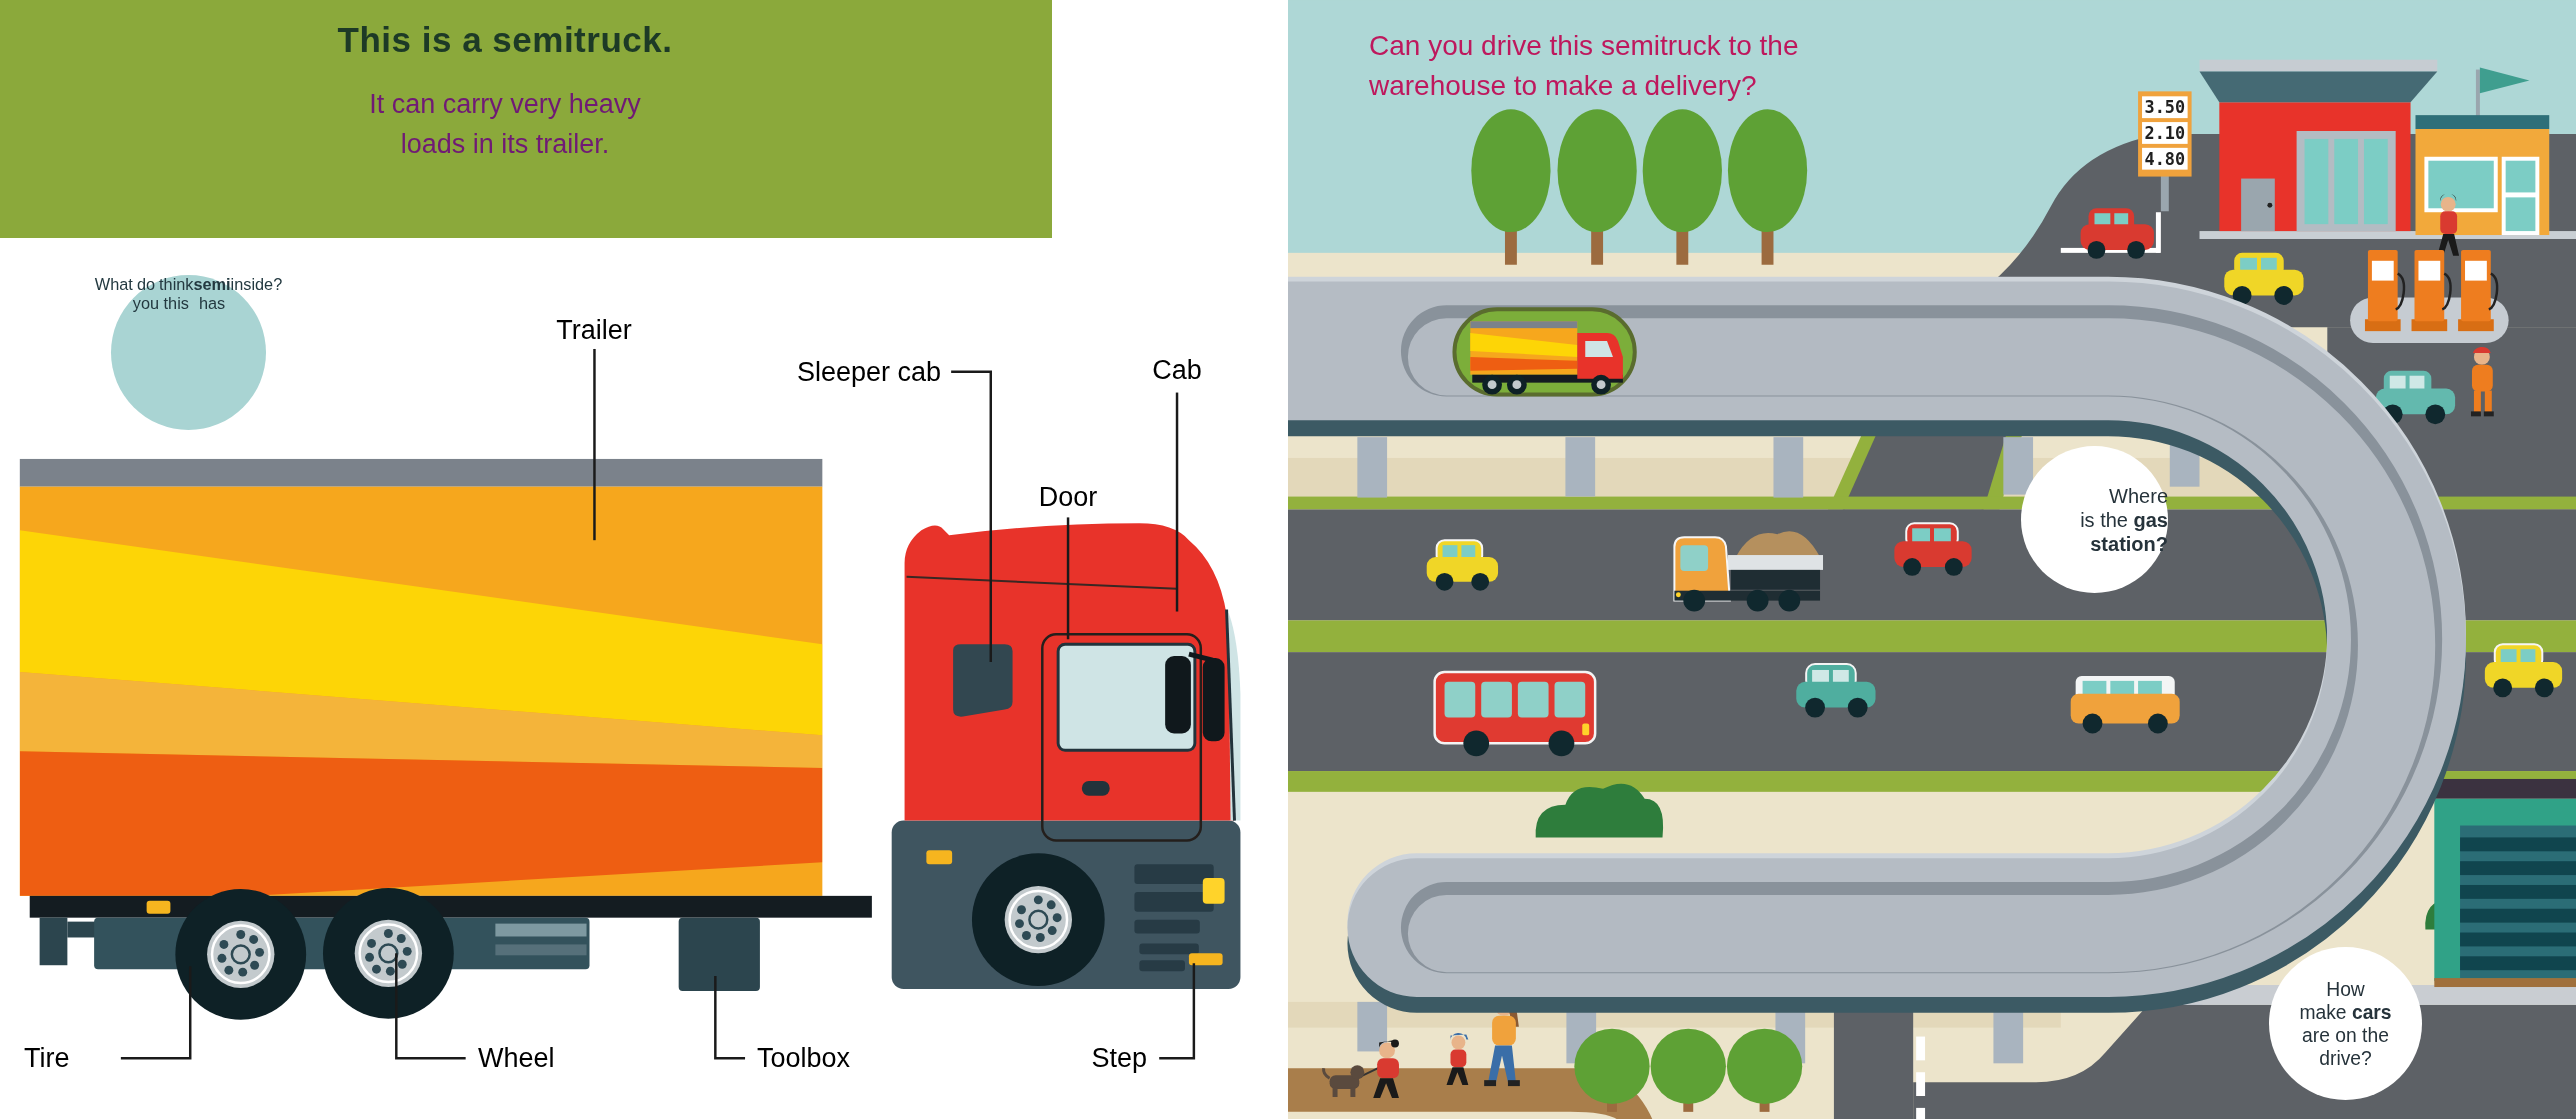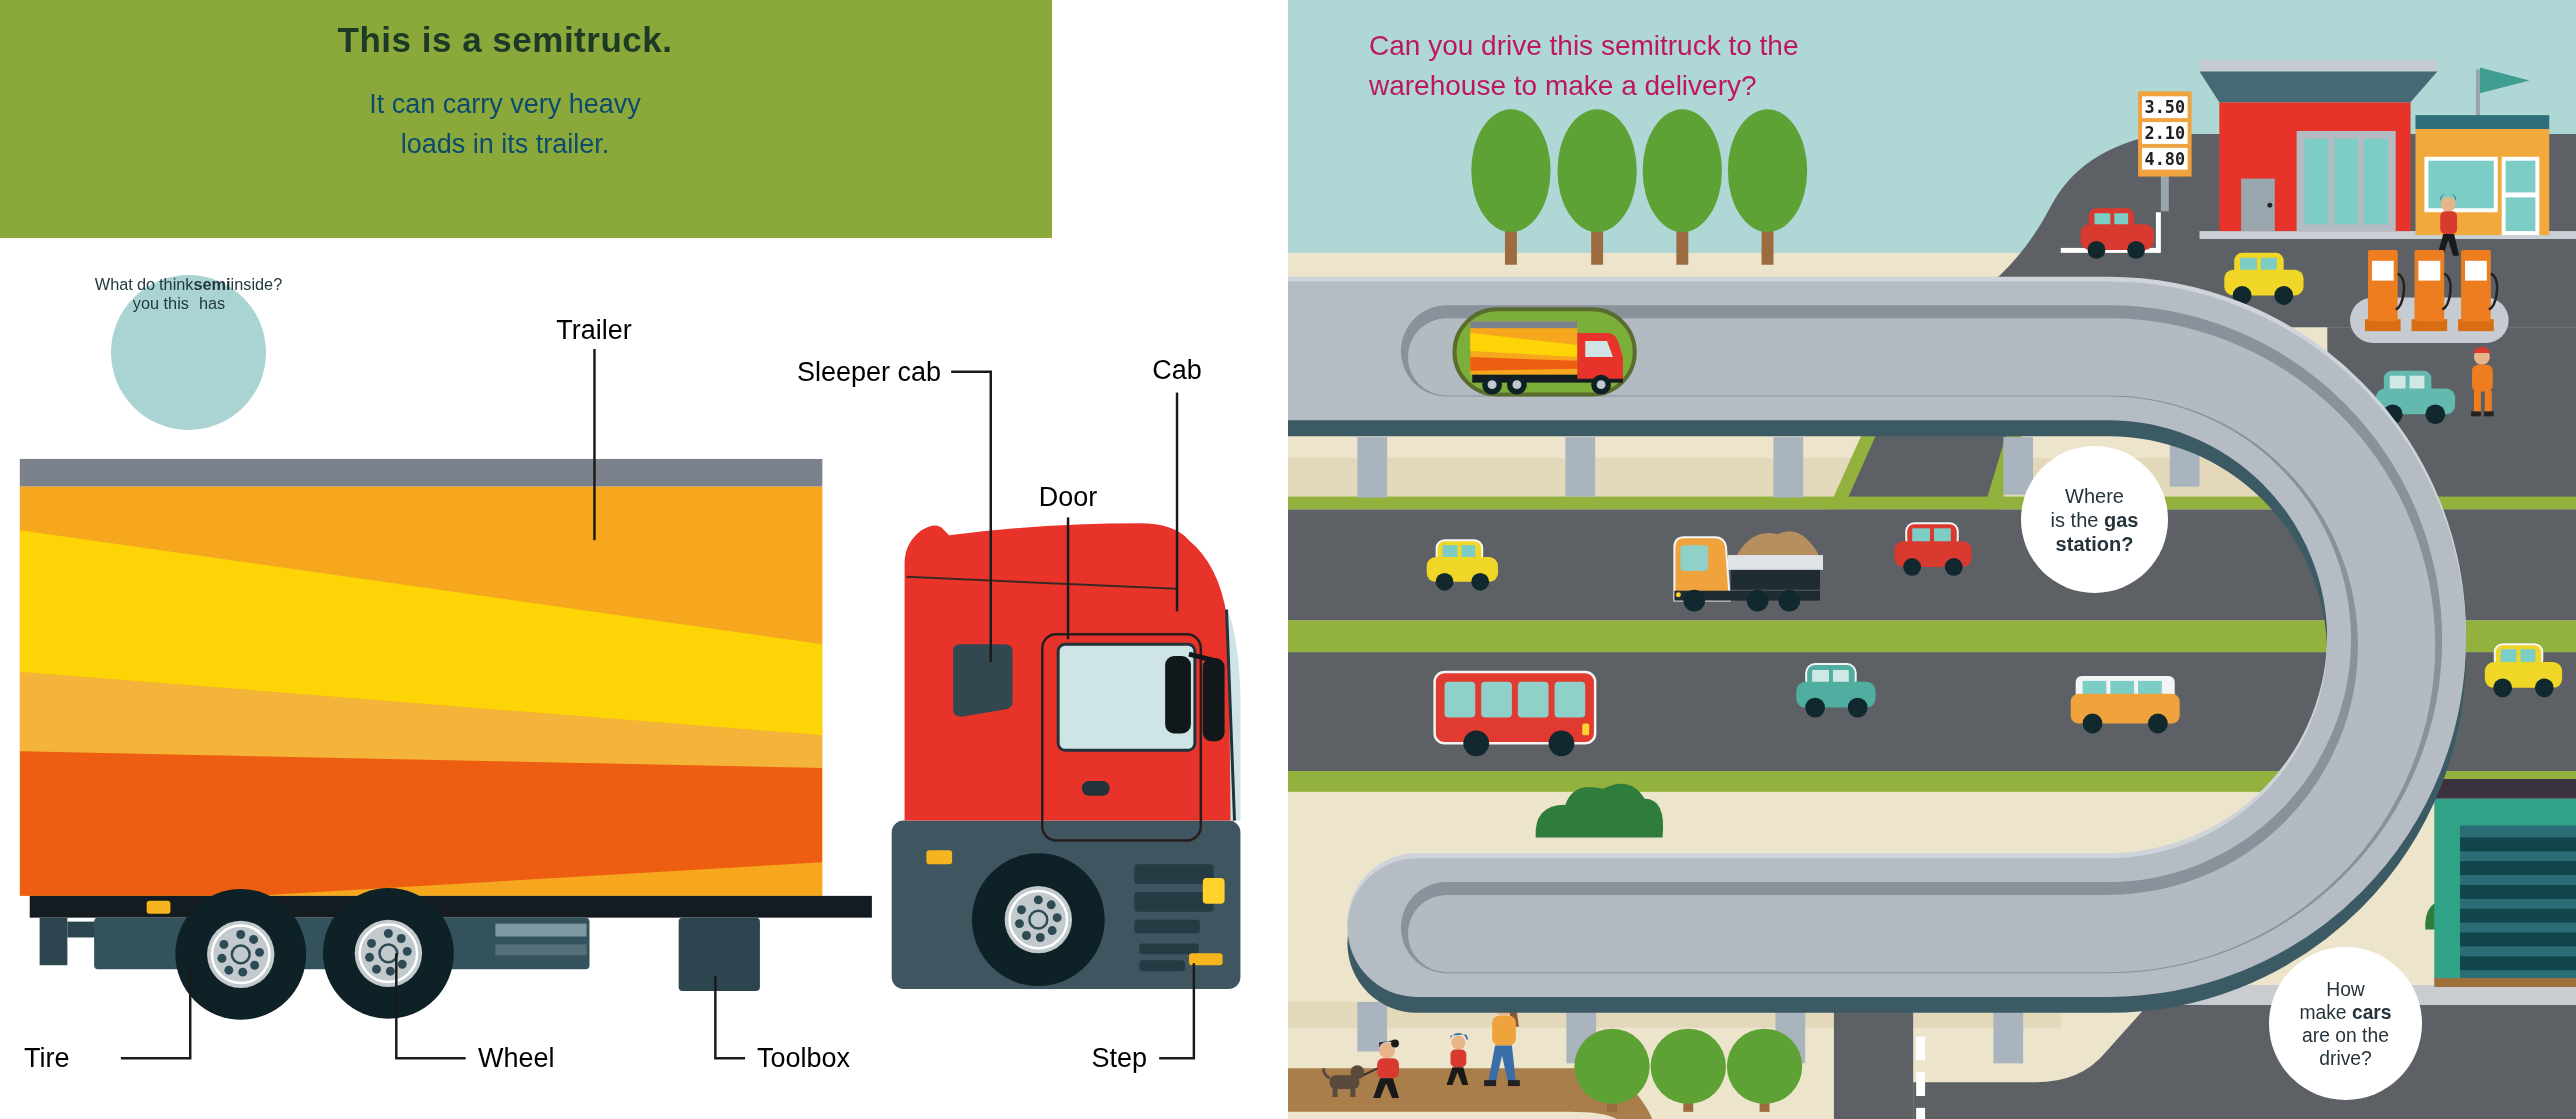--- a/index.html
+++ b/index.html
@@ -5,34 +5,34 @@
   html,body{margin:0;padding:0;background:#888;}
   .spread{position:relative;width:2576px;height:1120px;background:#fdfdfd;overflow:hidden;
           font-family:"Liberation Sans",sans-serif;}
   .page{position:absolute;top:0;height:1120px;width:1288px;overflow:hidden;}
   #page-left{left:0;background:#fff;}
   #page-right{left:1288px;background:#aed7d6;}
   
   .header{position:absolute;left:0;top:0;width:1052px;height:238px;background:#8ba93b;
           text-align:center;padding-right:42px;box-sizing:border-box;}
   .header h1{margin:20px 0 0 0;font-size:35px;font-weight:bold;color:#1d3a26;letter-spacing:0.5px;}
-  .header p{margin:24px 0 0 0;font-size:27px;line-height:40px;color:#0c4a6e;}
+  .header p{margin:24px 0 0 0;font-size:27px;line-height:40px;color:#701a75;}
   
   .bubble-blue{position:absolute;left:111px;top:275px;width:155px;height:155px;border-radius:50%;
                background:#a9d4d3;color:#233940;font-size:16.3px;line-height:19.3px;font-weight:400;
                text-align:center;display:flex;flex-direction:row;justify-content:center;}
   
   .plabel{position:absolute;font-size:27px;color:#000000;white-space:nowrap;}
   .center{transform:translateX(-50%);}
   .rightal{transform:translateX(-100%);}
   
   .question{position:absolute;left:81px;top:26px;font-size:28px;line-height:40px;color:#be185d;}
   .bubble-white{position:absolute;border-radius:50%;background:#fff;color:#26333b;text-align:center;
                 display:flex;flex-direction:column;justify-content:center;}
-  #bubble-gas{left:733px;top:446px;width:147px;height:147px;font-size:20px;line-height:24px;}
+  #bubble-gas{left:733px;top:446px;width:147px;height:147px;font-size:20px;line-height:24px;align-items:flex-end;}
   #bubble-cars{left:981px;top:947px;width:153px;height:153px;font-size:19.3px;line-height:23px;}
   svg{position:absolute;left:0;top:0;}
   svg text{font-family:"Liberation Sans",sans-serif;}
   .digits{font-family:"DejaVu Sans Mono",monospace;font-weight:bold;}
 </style>
 </head>
 <body>
 
 <div class="spread">
 

